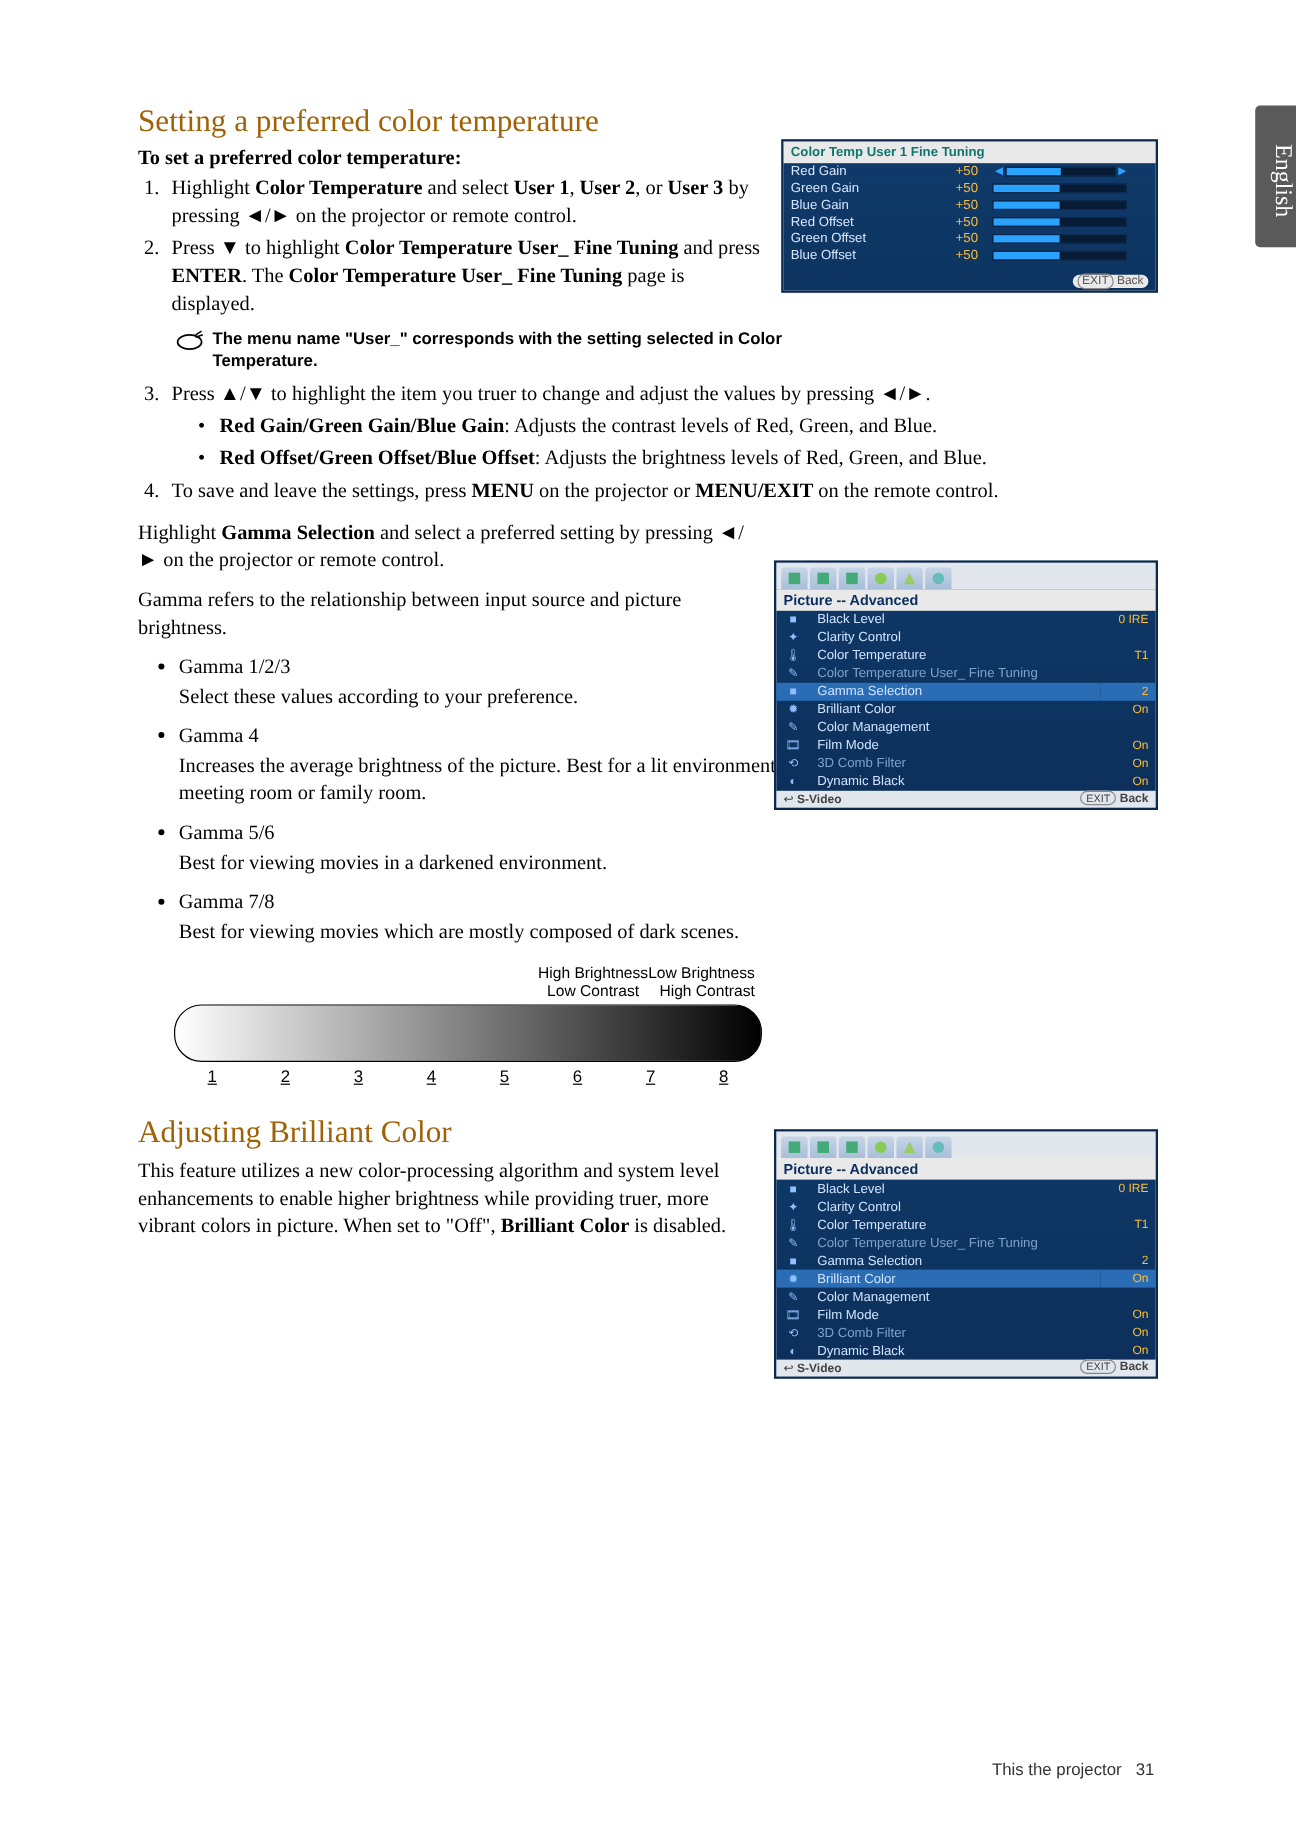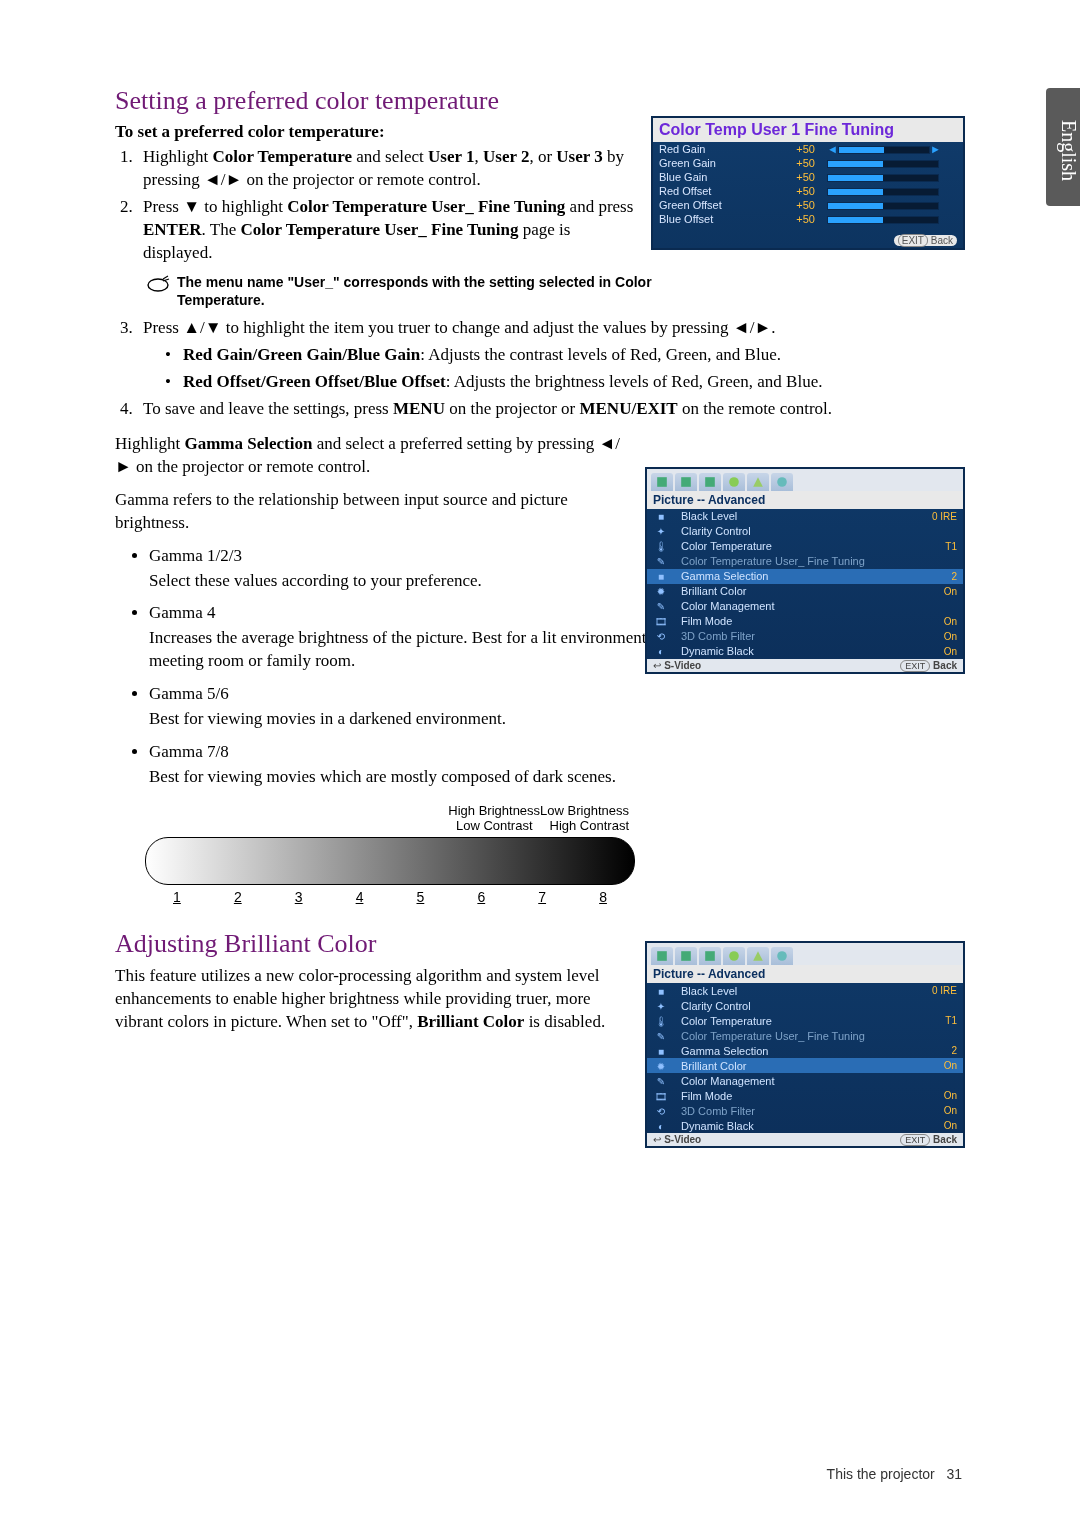--- a/index.html
+++ b/index.html
@@ -32,21 +32,21 @@
     position: absolute;
     left: 115px;
     top: 86px;
     width: 850px;
   }
   h2.section {
     font-family: Georgia, serif;
     font-weight: normal;
     font-size: 26px;
     margin: 0 0 6px 0;
-    color: #701a75;
+    color: #a16207;
   }
   .bold { font-weight: bold; }
   .subhead {
     font-size: 17px;
     font-weight: bold;
     margin: 4px 0 4px 0;
     font-family: Georgia, serif;
   }
   p, li, ol, ul { font-size: 17px; line-height: 1.35; }
   ol { margin: 2px 0 4px 0; padding-left: 22px; }
@@ -85,24 +85,24 @@
     width: 310px;
     background: linear-gradient(#103b6b, #0d3460);
     border: 2px solid #0a2a50;
     font-family: Arial, sans-serif;
     font-size: 11px;
     color: #d8e6ff;
     padding-bottom: 22px;
   }
   .osd1 .title {
     background: #e9e9e9;
-    color: #6d28d9;
+    color: #0f766e;
     font-weight: bold;
     padding: 3px 6px;
-    font-size: 16px;
+    font-size: 11px;
   }
   .osd1 table { width: 100%; border-collapse: collapse; }
   .osd1 td { padding: 1px 6px; }
   .slider-cell { width: 130px; }
   .slider {
     height: 6px; background: #071b34; position: relative;
     border: 1px solid #0a2a50;
   }
   .slider-fill { height: 100%; width: 50%; background: #2aa2ff; }
   .osd1 .topcaret { color: #2aa2ff; }

